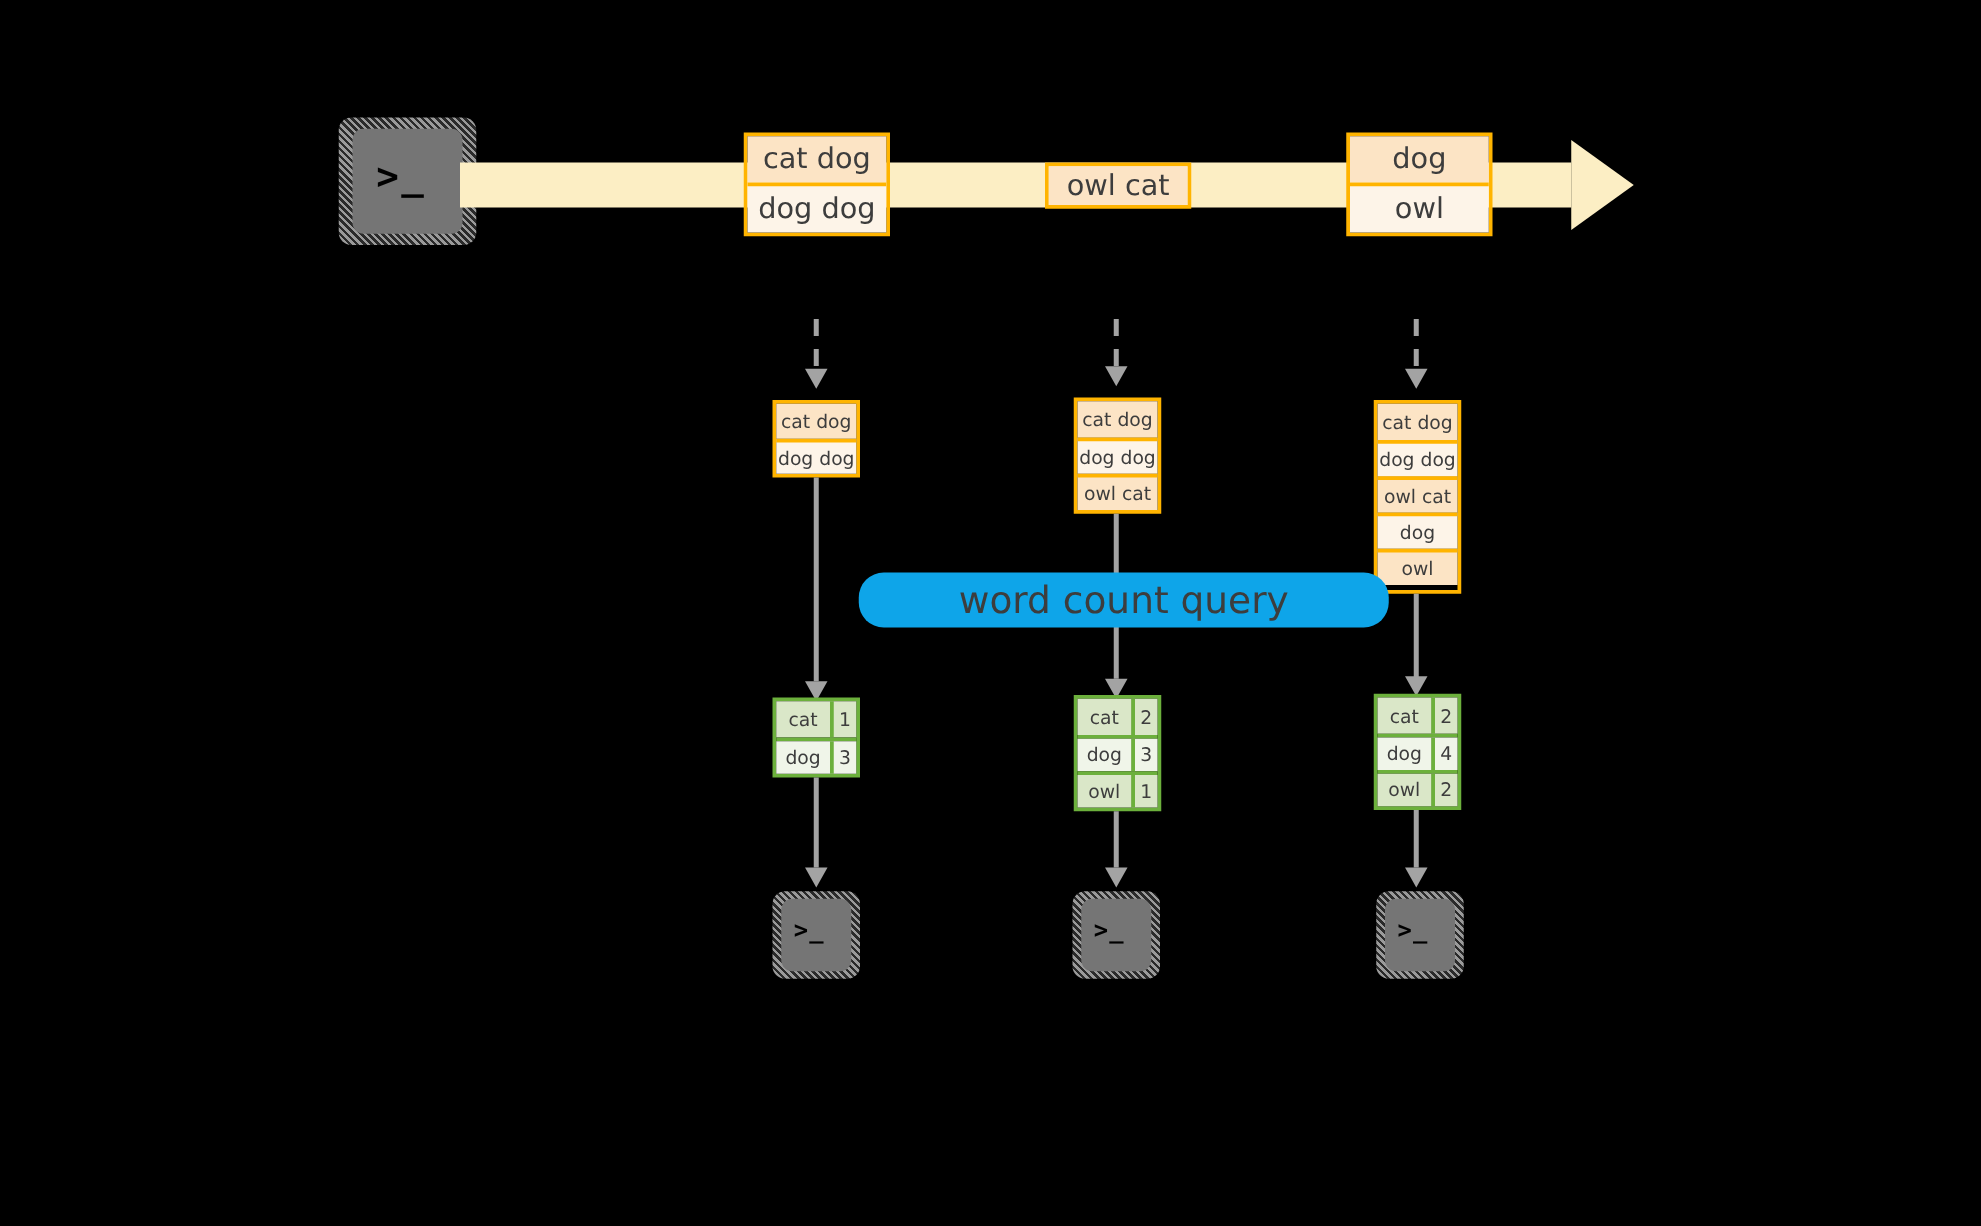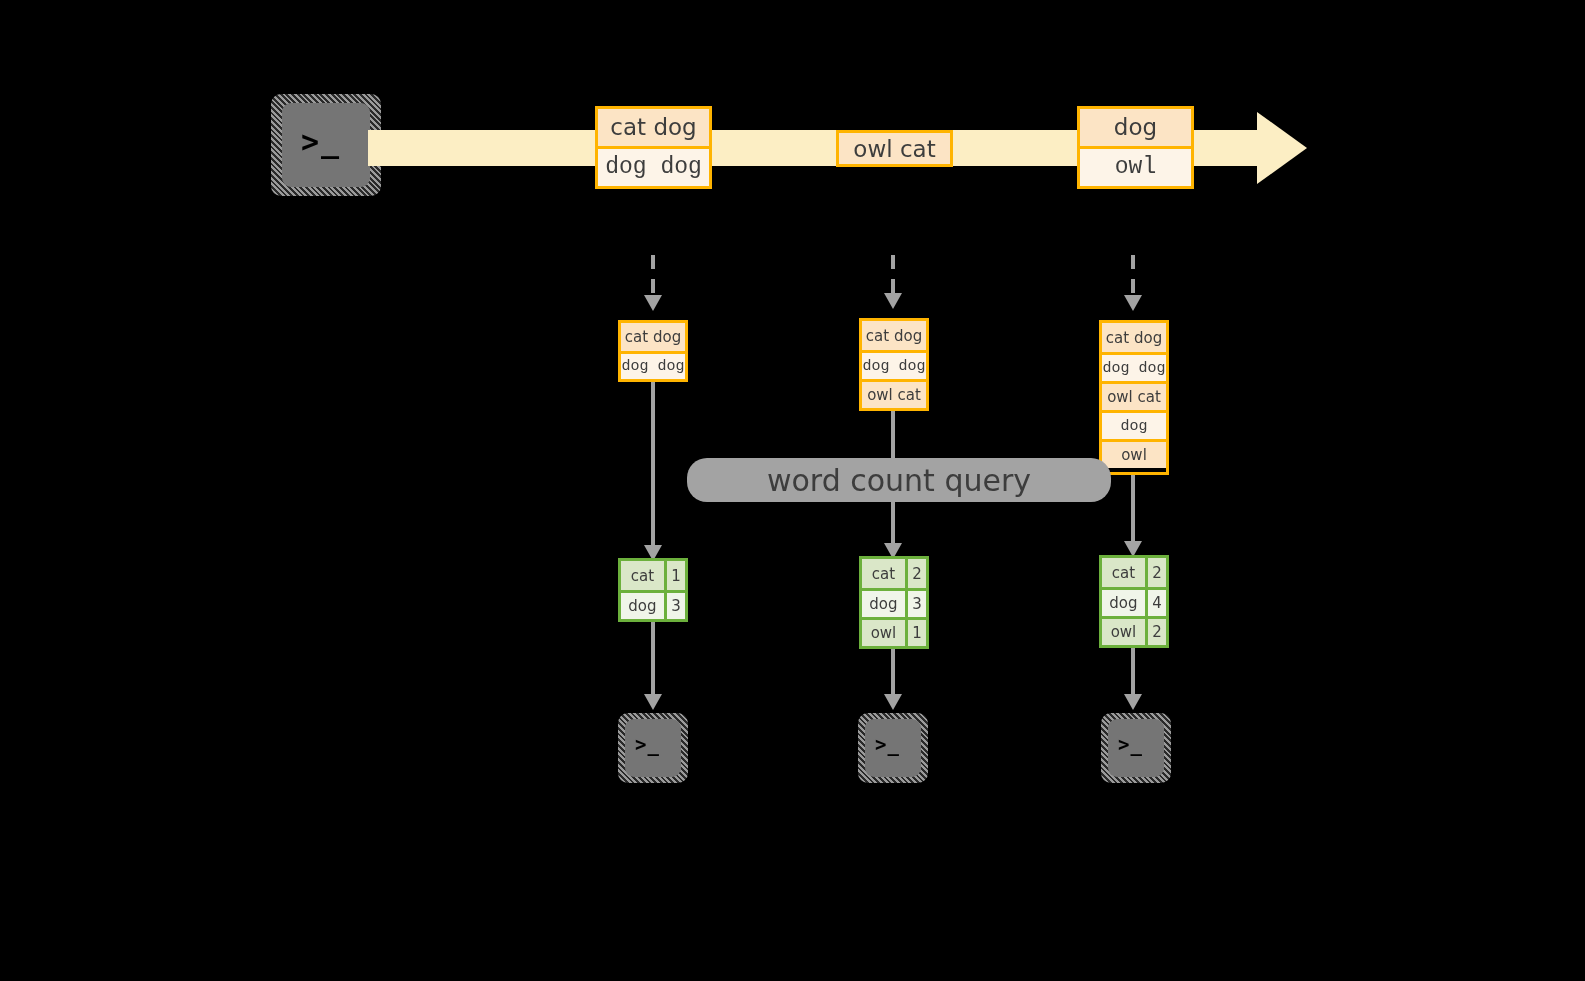--- a/index.html
+++ b/index.html
@@ -21,21 +21,21 @@
   .arrowHead{position:absolute;width:0;height:0;
       border-top:36px solid transparent;border-bottom:36px solid transparent;
       border-left:50px solid #fceec4;}
 
   
   .rec{position:absolute;box-sizing:border-box;border:3px solid #ffb400;
        display:flex;flex-direction:column;}
   .rec .cell{box-sizing:border-box;display:flex;align-items:center;
        justify-content:center;color:#3d3d3d;white-space:nowrap;}
   .rec .cell.dk{background:#fce4c5;}
-  .rec .cell.lt{background:#fdf4e8;font-family:Liberation Mono, monospace;}
+  .rec .cell.lt{background:#fdf4e8;}
   .rec .cell.sep{border-top:3px solid #ffb400;}
 
   
   .gtab{position:absolute;box-sizing:border-box;border:3px solid #6cb03c;
         display:flex;flex-direction:column;}
   .gtab .grow{display:flex;box-sizing:border-box;}
   .gtab .grow.sep{border-top:3px solid #6cb03c;}
   .gtab .gw,.gtab .gc{box-sizing:border-box;display:flex;align-items:center;
         justify-content:center;color:#3d3d3d;white-space:nowrap;}
   .gtab .gc{border-left:3px solid #6cb03c;}
@@ -44,21 +44,21 @@
 
   
   .vline{position:absolute;width:4px;background:#a3a3a3;}
   .vdash{position:absolute;width:4px;
       background-image:repeating-linear-gradient(to bottom,#a3a3a3 0 14px,transparent 14px 24px);}
   .vhead{position:absolute;width:0;height:0;
       border-left:9px solid transparent;border-right:9px solid transparent;
       border-top:16px solid #a3a3a3;}
 
   
-  .banner{position:absolute;background:#a3a3a3;display:flex;align-items:center;
+  .banner{position:absolute;background:#0ea5e9;display:flex;align-items:center;
       justify-content:center;color:#3d3d3d;white-space:nowrap;border-radius:20px;}
 </style>
 </head>
 <body>
 
 <div class="stage">
 
   <div class="term" style="left:271px;top:94px;width:110px;height:102px;">
     <div class="hatch"></div>
     <div class="face" style="left:11px;top:9px;width:88px;height:84px;"></div>

